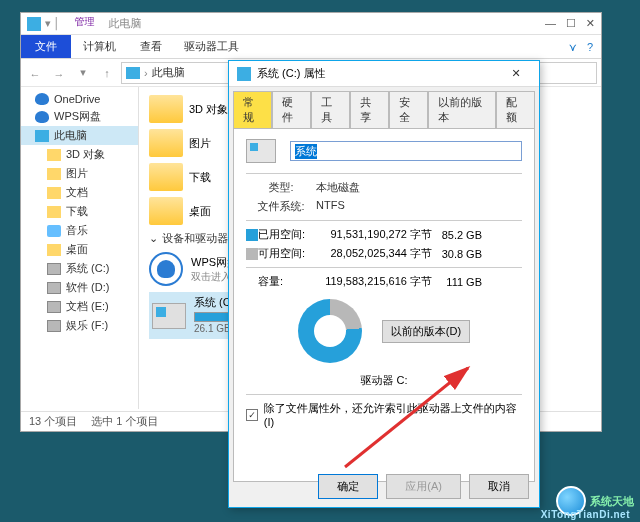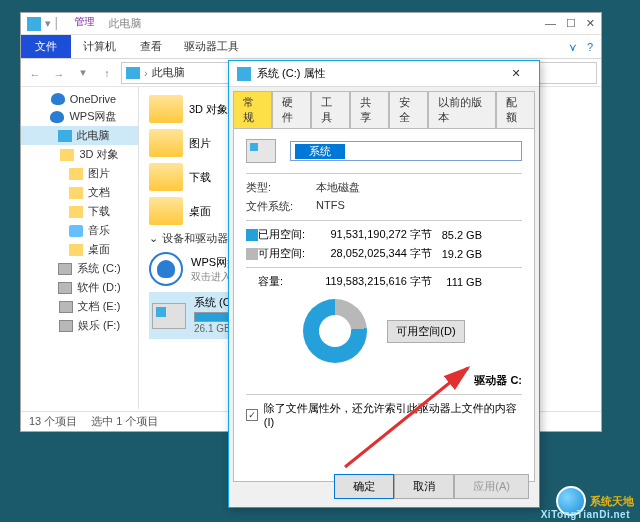--- a/index.html
+++ b/index.html
@@ -19,21 +19,21 @@
 .manage-sub { color: #333; padding: 4px 10px; }
 
 .addr-row { height: 28px; display: flex; align-items: center; padding: 2px 4px; gap: 4px; background: #fff; border-bottom: 1px solid #e6e6e6; }
 .nav-btn { width: 20px; height: 20px; color: #888; display: flex; align-items: center; justify-content: center; }
 .addr-bar { flex: 1; height: 22px; border: 1px solid #ccc; display: flex; align-items: center; padding: 0 4px; gap: 4px; }
 .addr-seg { color: #333; }
 .mini-pc { width: 14px; height: 12px; background: #3caee3; }
 
 .explorer-body { display: flex; height: calc(100% - 96px); }
 .sidebar { width: 118px; border-right: 1px solid #e0e0e0; padding: 4px 0; overflow: hidden; }
-.sb-item { display: flex; align-items: center; gap: 5px; padding: 2px 6px 2px 14px; color: #333; white-space: nowrap; justify-content: center; }
+.sb-item { display: flex; align-items: center; gap: 5px; padding: 2px 6px 2px 14px; color: #333; white-space: nowrap; }
 .sb-item.sel { background: #cde8f6; }
 .sb-item.child { padding-left: 26px; }
 .sb-icon { width: 14px; height: 12px; display: inline-block; }
 .ic-cloud { background: #2b7cd3; border-radius: 50% 50% 40% 40%; }
 .ic-pc { background: #3caee3; }
 .ic-folder { background: #ffd76a; }
 .ic-drive { background: #b8b8b8; border: 1px solid #888; }
 .ic-music { background: #66bfff; border-radius: 2px; }
 
 .content { flex: 1; padding: 8px 10px; overflow: hidden; }
@@ -61,54 +61,54 @@
 
 .tabstrip { display: flex; background: #f0f0f0; padding: 4px 4px 0; gap: 0; }
 .ptab { padding: 3px 9px; border: 1px solid #bbb; border-bottom: none; background: #f0f0f0; color: #333; font-size: 11px; }
 .ptab.active { background: #fde047; }
 .tab-body { background: #fff; margin: 0 4px 4px; border: 1px solid #bbb; padding: 10px 12px; height: 354px; position: relative; }
 
 .vol-row { display: flex; align-items: center; gap: 14px; margin-bottom: 10px; }
 .vol-ic { width: 30px; height: 24px; background: #e6e6e6; border: 1px solid #aaa; position: relative; }
 .vol-ic::after { content: ""; position: absolute; left: 3px; top: 3px; width: 8px; height: 8px; background: #3caee3; }
 .vol-input { flex: 1; height: 20px; border: 1px solid #7a9fd4; background: #fff; padding: 0 4px; display: flex; align-items: center; }
-.vol-input span { background: #0078d7; color: #fff; padding: 0 14px; }
-
-.kv { display: flex; margin: 4px 0; }
+.vol-input span { background: #0078d7; color: #fff; padding: 0 0; }
+
+.kv { display: flex; margin: 4px 0; text-align: center; }
 .kv .k { width: 70px; color: #333; }
 .kv .v { color: #333; }
 .hr { border-top: 1px solid #ccc; margin: 6px 0; }
 
 .usage-row { display: flex; align-items: center; margin: 4px 0; }
 .sq { width: 12px; height: 12px; }
 .sq.used { background: #26a0da; }
 .sq.free { background: #b8b8b8; }
 .usage-row .lab { width: 56px; }
 .usage-row .bytes { width: 118px; text-align: right; }
 .usage-row .gb { width: 50px; text-align: right; }
 
 .pie-wrap { display: flex; align-items: center; justify-content: center; gap: 20px; margin: 10px 0 6px; }
 .pie { width: 64px; height: 64px; border-radius: 50%; background: conic-gradient(#b8b8b8 0 85deg, #26a0da 85deg 360deg); position: relative; }
 .pie::after { content: ""; position: absolute; inset: 16px; background: #fff; border-radius: 50%; }
 .cleanup-btn { border: 1px solid #adadad; background: #e1e1e1; padding: 3px 8px; }
-.drive-lbl { text-align: right; margin-top: 10px; font-weight: bold; }
+.drive-lbl { text-align: center; margin-top: 10px; }
 
 .chk-row { display: flex; align-items: center; gap: 6px; margin: 5px 0; font-size: 11px; }
 .chk { width: 12px; height: 12px; border: 1px solid #777; display: inline-flex; align-items: center; justify-content: center; font-size: 9px; color: #333; }
 
-.btn-row { position: absolute; bottom: 8px; right: 10px; display: flex; gap: 0; }
+.btn-row { position: absolute; bottom: 8px; right: 10px; display: flex; gap: 8px; }
 .dlg-btn { border: 1px solid #adadad; background: #e1e1e1; padding: 4px 18px; }
 .dlg-btn.primary { border: 1px solid #0078d7; }
 .dlg-btn.disabled { color: #999; }
 
 
 .arrow { position: absolute; left: 340px; top: 362px; width: 150px; height: 110px; pointer-events: none; }
 
 
-.watermark { position: absolute; right: 6px; bottom: 6px; display: flex; align-items: center; gap: 4px; color: #eab308; font-weight: bold; font-size: 15px; }
+.watermark { position: absolute; right: 6px; bottom: 6px; display: flex; align-items: center; gap: 4px; color: #86efac; font-weight: bold; font-size: 15px; }
 .wm-url { position: absolute; right: 10px; bottom: 2px; color: #a8e6ff; font-size: 10px; letter-spacing: 0.5px; font-weight: bold; }
 .wm-ic { width: 30px; height: 30px; border-radius: 50%; background: radial-gradient(circle at 35% 35%, #7fd5ff, #1a8cd8); border: 2px solid #fff; }
 </style>
 </head>
 <body>
 
 <div class="explorer">
   <div class="explorer-top">
     <div class="explorer-top-left">
       <span class="mini-icon"></span>
@@ -289,44 +289,44 @@
     <div class="usage-row">
       <span class="sq used"></span>
       <span class="lab">已用空间:</span>
       <span class="bytes">91,531,190,272 字节</span>
       <span class="gb">85.2 GB</span>
     </div>
     <div class="usage-row">
       <span class="sq free"></span>
       <span class="lab">可用空间:</span>
       <span class="bytes">28,052,025,344 字节</span>
-      <span class="gb">19.2 GB</span>
+      <span class="gb">30.8 GB</span>
     </div>
     <div class="hr"></div>
     <div class="usage-row">
       <span style="width:12px"></span>
       <span class="lab">容量:</span>
       <span class="bytes">119,583,215,616 字节</span>
       <span class="gb">111 GB</span>
     </div>
     <div class="pie-wrap">
       <div class="pie"></div>
-      <button class="cleanup-btn">可用空间(D)</button>
+      <button class="cleanup-btn">以前的版本(D)</button>
     </div>
     <div class="drive-lbl">驱动器 C:</div>
     <div class="hr"></div>
     <div class="chk-row">
       <span class="chk">✓</span>
       <span>除了文件属性外，还允许索引此驱动器上文件的内容(I)</span>
     </div>
   </div>
   <div class="btn-row">
     <button class="dlg-btn primary">确定</button>
+    <button class="dlg-btn disabled">应用(A)</button>
     <button class="dlg-btn">取消</button>
-    <button class="dlg-btn disabled">应用(A)</button>
   </div>
 </div>
 
 <svg class="arrow" viewBox="0 0 150 110">
   <defs>
       <marker id="ah" markerWidth="10" markerHeight="10" refX="8" refY="3" orient="auto">
         <path d="M0,0 L9,3 L0,6 Z" fill="#e03030"></path>
       </marker>
     </defs>
   <line x1="5" y1="105" x2="128" y2="6" stroke="#e03030" stroke-width="3" marker-end="url(#ah)"></line>

